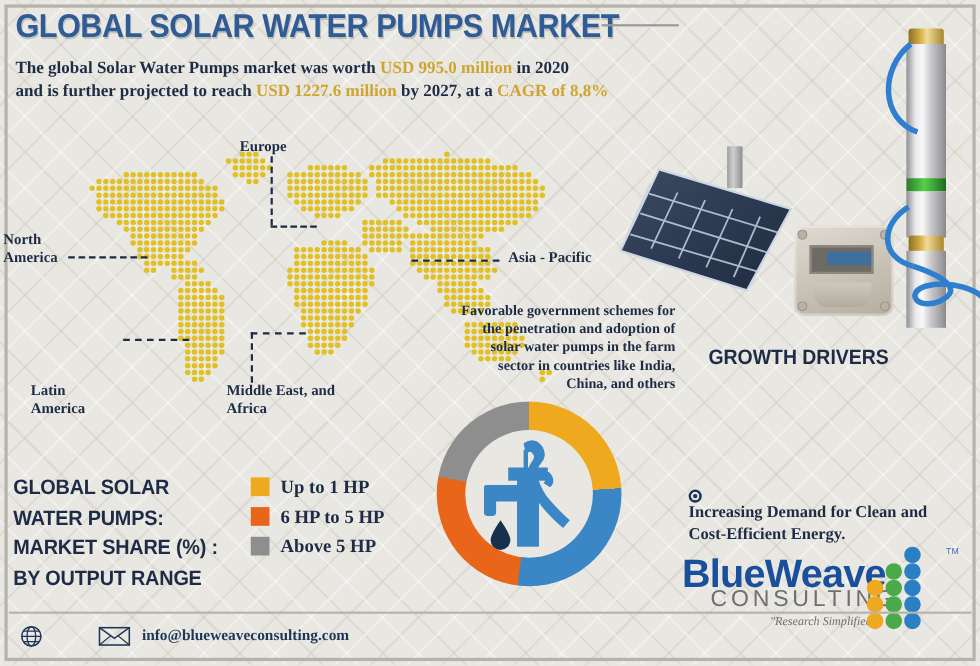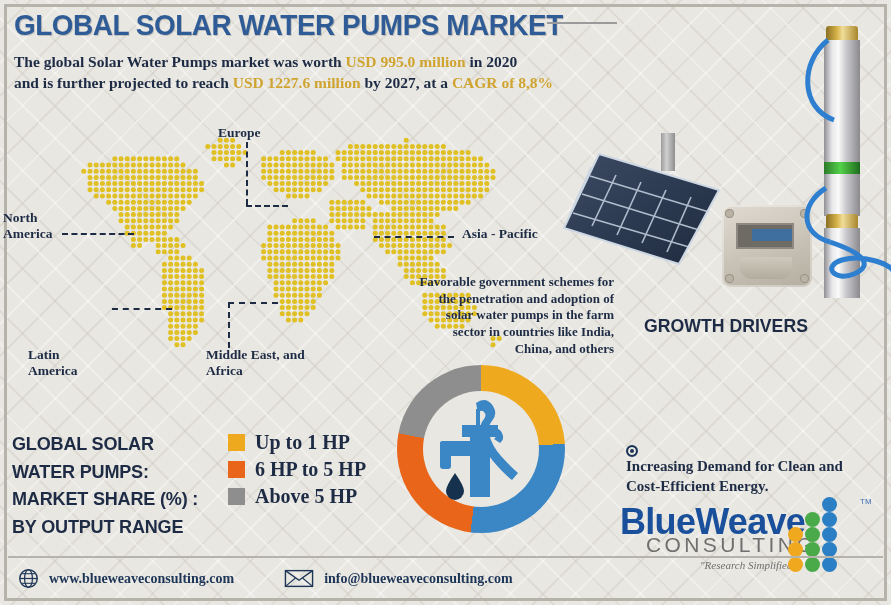--- a/index.html
+++ b/index.html
@@ -126,21 +126,21 @@
   #share-title {
     position:absolute; left:12px; top:430px; width:220px;
     font-family:"Liberation Sans", sans-serif;
     font-weight:bold; font-size:19px; line-height:1.45;
     color:#1d2b45; letter-spacing:-.2px;
     transform:scaleX(.95); transform-origin:left top;
   }
   #legend { position:absolute; left:228px; top:432px; }
   .legend-row { display:flex; align-items:center; margin-bottom:6px; height:21px; }
   .swatch { width:17px; height:17px; margin-right:10px; flex:0 0 auto; }
-  .legend-label { font-size:20px; font-weight:bold; color:#1d2b45; }
+  .legend-label { font-size:17px; font-weight:bold; color:#1d2b45; }
   
   #donut-wrap { position:absolute; left:397px; top:365px; width:168px; height:168px; }
   #donut { width:168px; height:168px; border-radius:50%; }
   #donut-hole {
     position:absolute; left:26px; top:26px; width:116px; height:116px;
     border-radius:50%; background:#e9e7e1;
   }
   #pump-glyph{ position:absolute; left:35px; top:30px; }
   
   #gd-title {
@@ -1307,21 +1307,20 @@
   <div id="footer-rule"></div>
   <div id="footer">
     <div class="f-item">
       <svg width="21" height="21" viewBox="0 0 24 24">
         <circle cx="12" cy="12" r="10" fill="none" stroke="#1d3557" stroke-width="1.6"></circle>
         <ellipse cx="12" cy="12" rx="4.5" ry="10" fill="none" stroke="#1d3557" stroke-width="1.4"></ellipse>
         <line x1="2" y1="12" x2="22" y2="12" stroke="#1d3557" stroke-width="1.4"></line>
         <line x1="4" y1="6.5" x2="20" y2="6.5" stroke="#1d3557" stroke-width="1.2"></line>
         <line x1="4" y1="17.5" x2="20" y2="17.5" stroke="#1d3557" stroke-width="1.2"></line>
       </svg>
-      <span class="f-text">www.blueweaveconsulting.com</span>
     </div>
     <div class="f-item">
       <svg width="30" height="21" viewBox="0 0 34 24">
         <rect x="1.5" y="3" width="31" height="18" fill="none" stroke="#1d3557" stroke-width="1.6"></rect>
         <polyline points="1.5,3 17,14 32.5,3" fill="none" stroke="#1d3557" stroke-width="1.6"></polyline>
         <line x1="1.5" y1="21" x2="13" y2="11.5" stroke="#1d3557" stroke-width="1.3"></line>
         <line x1="32.5" y1="21" x2="21" y2="11.5" stroke="#1d3557" stroke-width="1.3"></line>
       </svg>
       <span class="f-text">info@blueweaveconsulting.com</span>
     </div>

